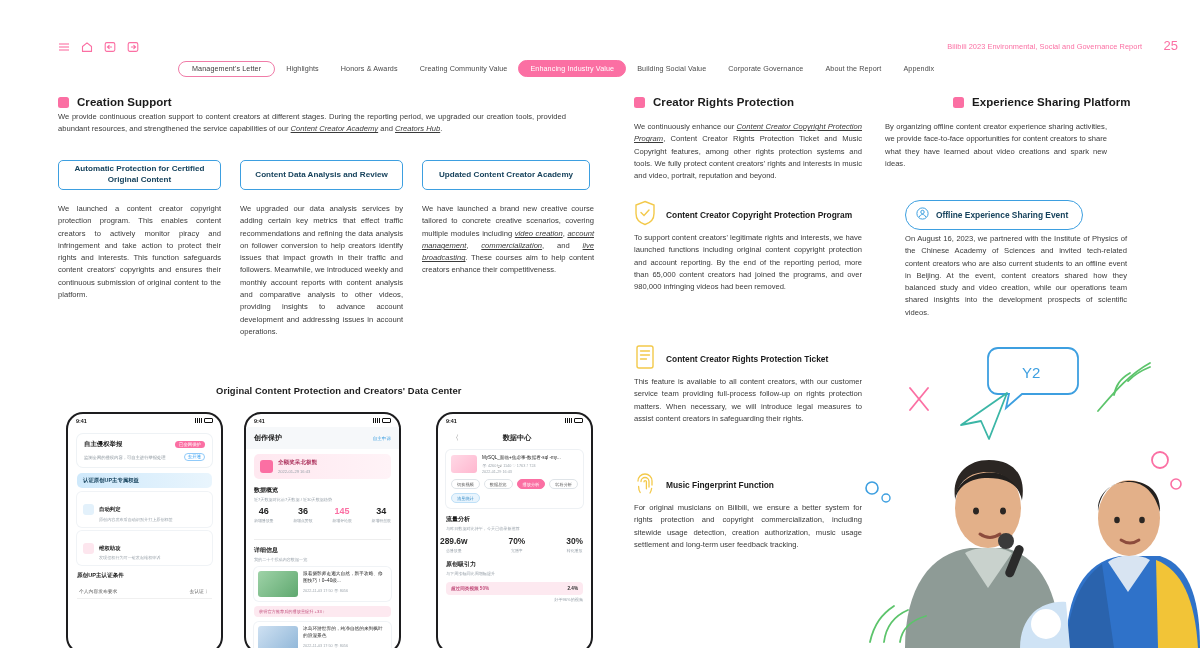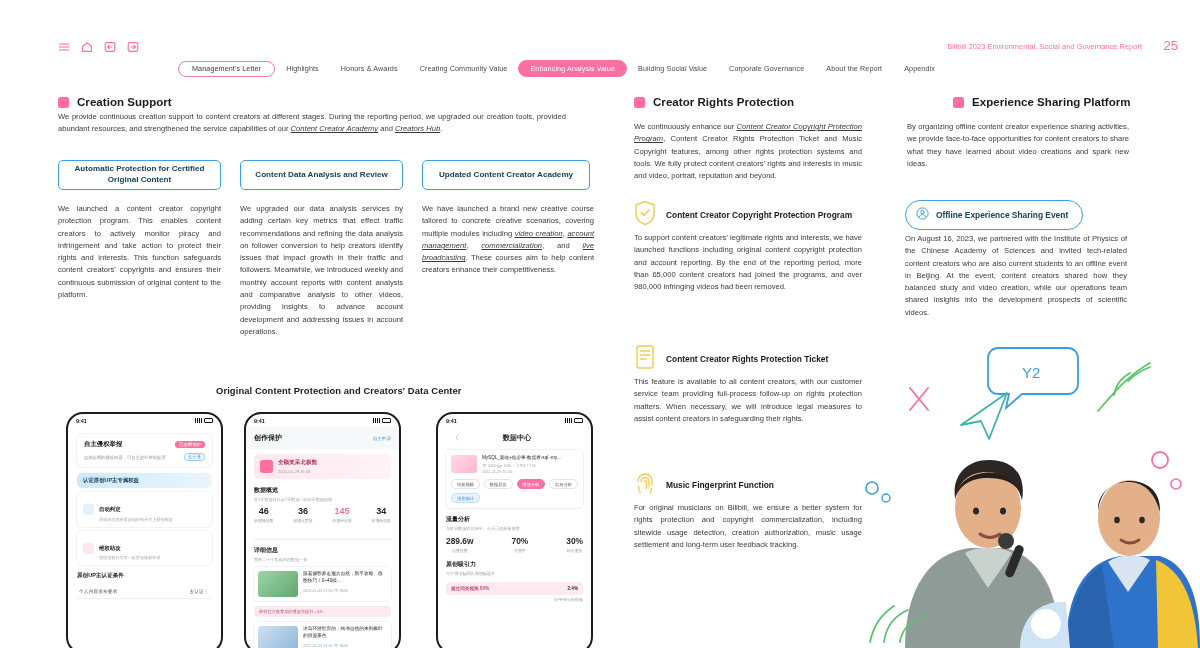--- a/index.html
+++ b/index.html
@@ -197,21 +197,21 @@
   .p3-card { margin:5px 8px 0 8px; border-radius:5px; box-shadow:0 0 0 1px #eef1f4; padding:5px;}
   .p3-top { display:flex; gap:5px; }
   .p3-th { width:26px;height:18px;border-radius:3px;background:linear-gradient(135deg,#ffd9e6,#ffb7cf); flex:0 0 auto;}
   .p3-tt { font-size:4.6px; color:#222; line-height:1.4;}
   .p3-ts { font-size:3.8px; color:#a0a8af; margin-top:2px;}
   .p3-chipline { display:flex; gap:4px; margin-top:5px; align-items:center;}
   .chip { font-size:4.2px; border:0.6px solid #dfe4e8; border-radius:8px; padding:1.5px 5px; color:#555;}
   .chip.pink { background:#fb6fa3;border-color:#fb6fa3;color:#fff;}
   .chip.blue { background:#e8f4fd;border-color:#bfe0f7;color:#2b85c4;}
   .p3-sect { margin:7px 8px 0 8px; font-size:6px; font-weight:bold; color:#1a1a1a;}
-  .p3-metrics { margin:5px 8px 0 8px; display:flex; justify-content:space-between; text-align:center;}
+  .p3-metrics { margin:5px 8px 0 2px; display:flex; justify-content:space-between; text-align:center;}
   .p3-metrics .v { font-size:8.4px; font-weight:bold; color:#2b2b2b;}
   .p3-metrics .l { font-size:3.9px; color:#9aa3ab; margin-top:2px;}
   .p3-foot { margin:6px 8px 0 8px; background:#fde9f0; border-radius:4px; padding:4px 5px;
     display:flex; justify-content:space-between; align-items:center;}
   .p3-fl { font-size:4.6px; font-weight:bold; color:#c24f7c;}
   .p3-fv { font-size:4.6px; font-weight:bold; color:#2b2b2b;}
 
   
   .photo {
     position: absolute; right: 0; bottom: 0; width: 330px; height: 300px;
@@ -252,21 +252,21 @@
             <path d="M4.4 6h4M6.8 4.3L8.6 6 6.8 7.7" fill="none" stroke="#fb6fa3" stroke-width="1.1" stroke-linecap="round"></path>
           </svg>
       </span>
     </div>
 
     <div class="nav-pills">
       <div class="pill outline">Management's Letter</div>
       <div class="pill">Highlights</div>
       <div class="pill">Honors &amp; Awards</div>
       <div class="pill">Creating Community Value</div>
-      <div class="pill active">Enhancing Analysis Value</div>
+      <div class="pill active">Enhancing Industry Value</div>
       <div class="pill">Building Social Value</div>
       <div class="pill">Corporate Governance</div>
       <div class="pill">About the Report</div>
       <div class="pill">Appendix</div>
     </div>
 
     <div class="report-title">Bilibili 2023 Environmental, Social and Governance Report</div>
     <div class="page-num">25</div>
   </div>
 
@@ -503,21 +503,21 @@
         </svg>
     </span>
     <span class="lbl">Music Fingerprint Function</span>
   </div>
   <div class="body-text" style="left:634px; top:502px; width:228px;">For original musicians on Bilibili, we ensure a better system for rights protection and copyright commercialization, including sitewide usage detection, creation authorization, music usage settlement and long-term user feedback tracking.</div>
 
   <div class="sec-head" style="left:953px; top:96px;">
     <span class="sec-dot"></span>
     <span class="sec-title">Experience Sharing Platform</span>
   </div>
-  <div class="body-text" style="left:907px; top:121px; width:222px;">By organizing offline content creator experience sharing activities, we provide face-to-face opportunities for content creators to share what they have learned about video creations and spark new ideas.</div>
+  <div class="body-text" style="left:885px; top:121px; width:222px;">By organizing offline content creator experience sharing activities, we provide face-to-face opportunities for content creators to share what they have learned about video creations and spark new ideas.</div>
 
   <div class="pill-box" style="left:905px; top:200px;">
     <span>
       <svg width="13" height="13" viewBox="0 0 13 13">
           <circle cx="6.5" cy="6.5" r="5.6" fill="none" stroke="#3d9fe0" stroke-width="1"></circle>
           <circle cx="6.5" cy="5" r="1.7" fill="none" stroke="#3d9fe0" stroke-width="1"></circle>
           <path d="M3.3 10c.6-1.7 1.9-2.5 3.2-2.5S9.1 8.3 9.7 10" fill="none" stroke="#3d9fe0" stroke-width="1"></path>
         </svg>
     </span>
     <span class="lbl">Offline Experience Sharing Event</span>

